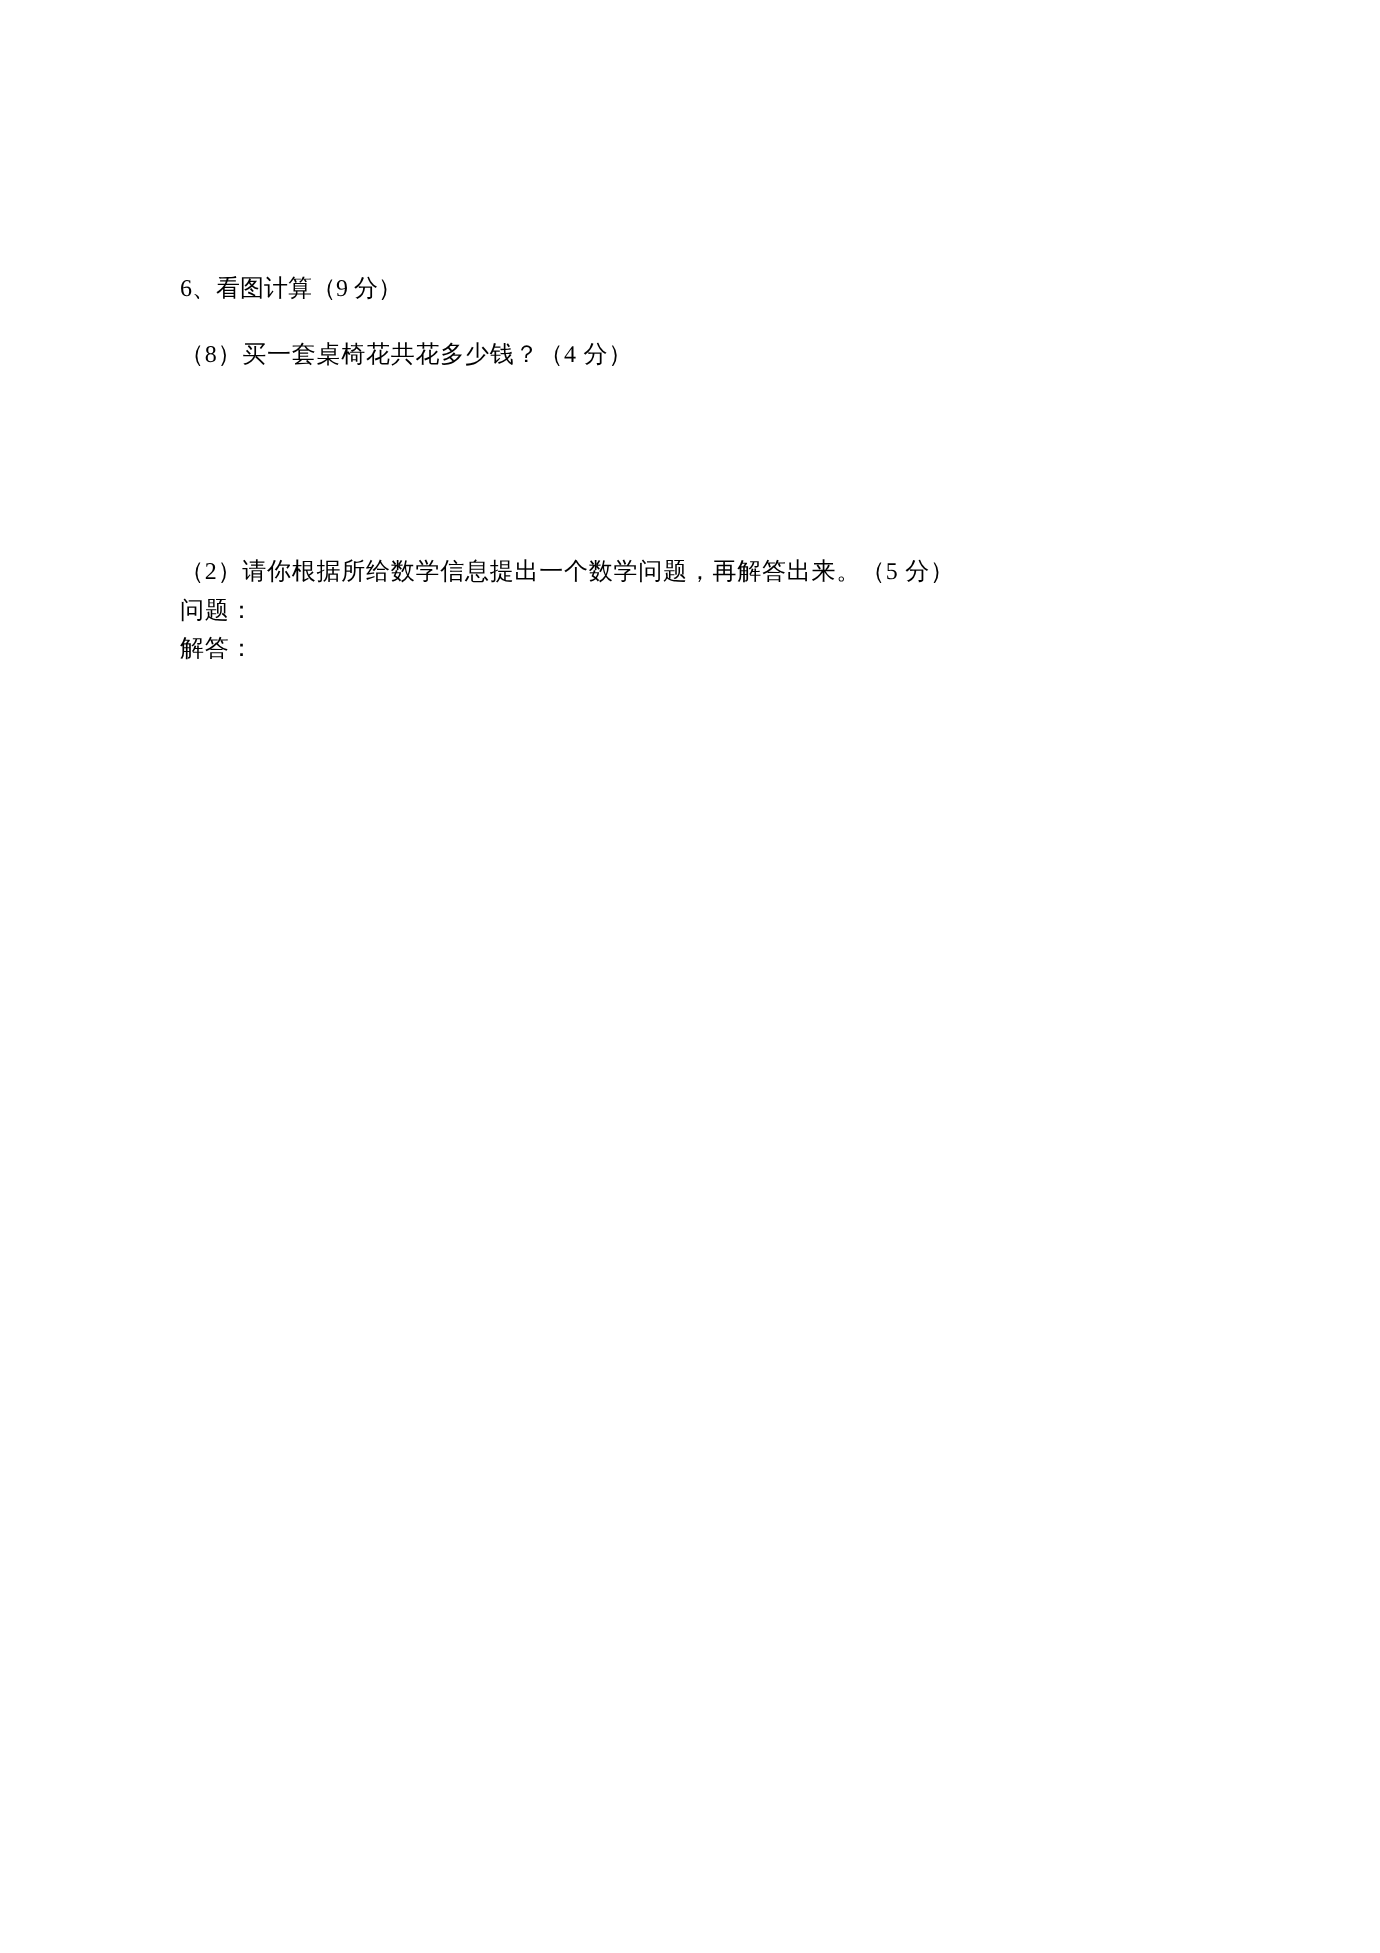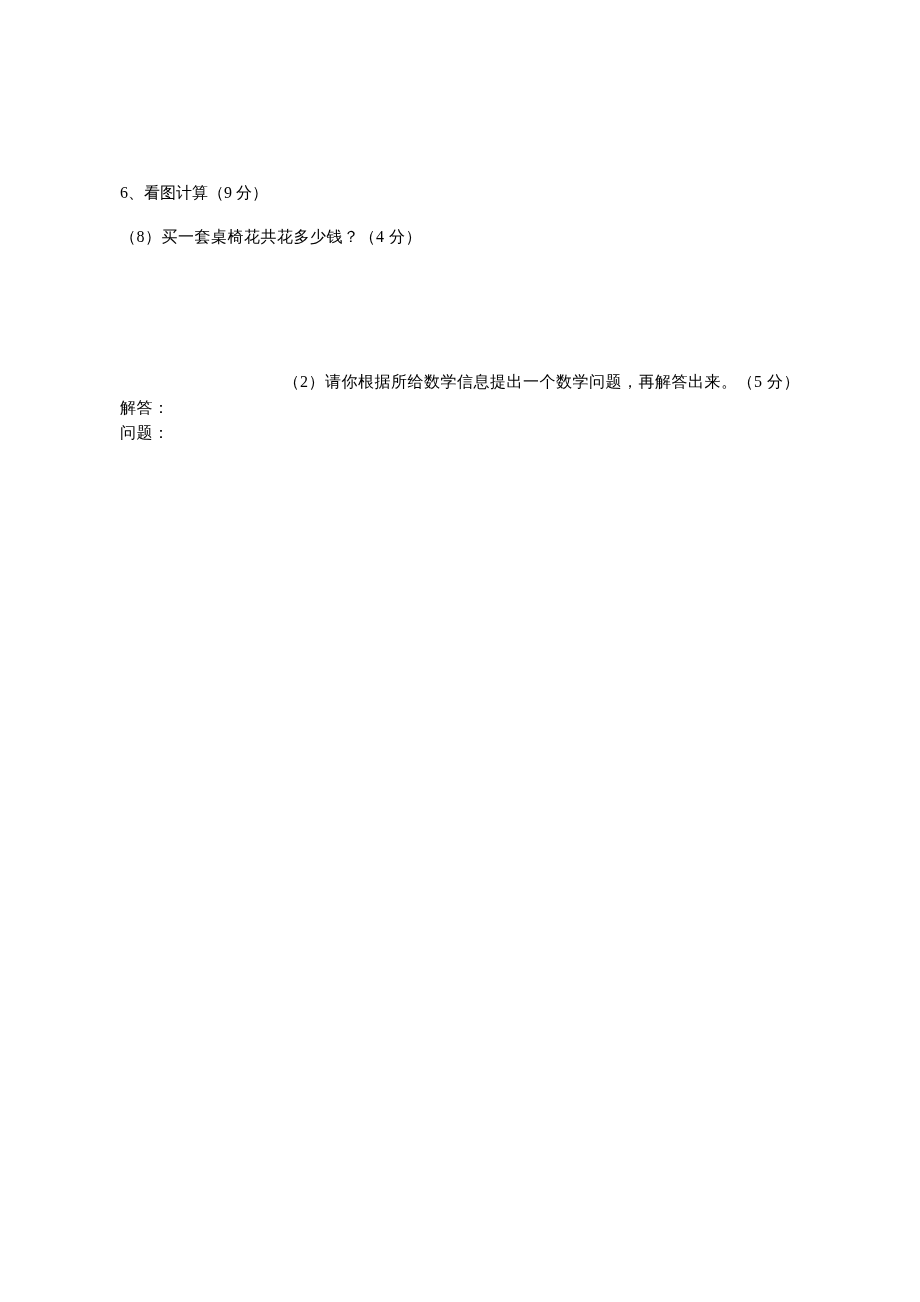--- a/index.html
+++ b/index.html
@@ -26,34 +26,33 @@
       margin-bottom: 18px;
     }
     .sub-question-1 {
       letter-spacing: 0.5px;
     }
     .spacer-1 {
       height: 120px;
     }
     .sub-question-2 {
       letter-spacing: 0.5px;
-      text-align: right;
     }
     .answer-label {
       letter-spacing: 0.5px;
     }
   </style>
 </head>
 <body>
 
 <div class="content">
   <div class="question-header">
     <span>6</span><span>、看图计算（9 分）</span>
   </div>
 
   <div class="sub-question-1">（8）买一套桌椅花共花多少钱？（4 分）</div>
 
   <div class="spacer-1"></div>
 
   <div class="sub-question-2">（2）请你根据所给数学信息提出一个数学问题，再解答出来。（5 分）</div>
+  <div class="answer-label">问题：</div>
   <div class="answer-label">解答：</div>
-  <div class="answer-label">问题：</div>
 </div>
 
 </body></html>

